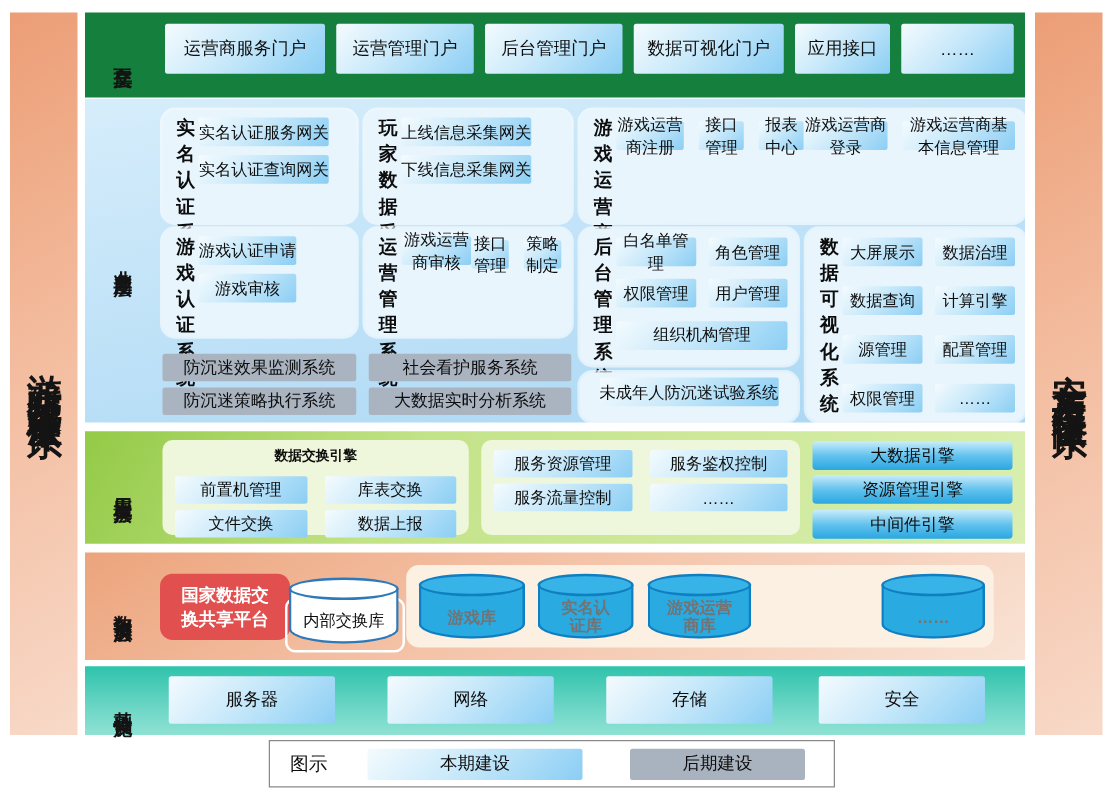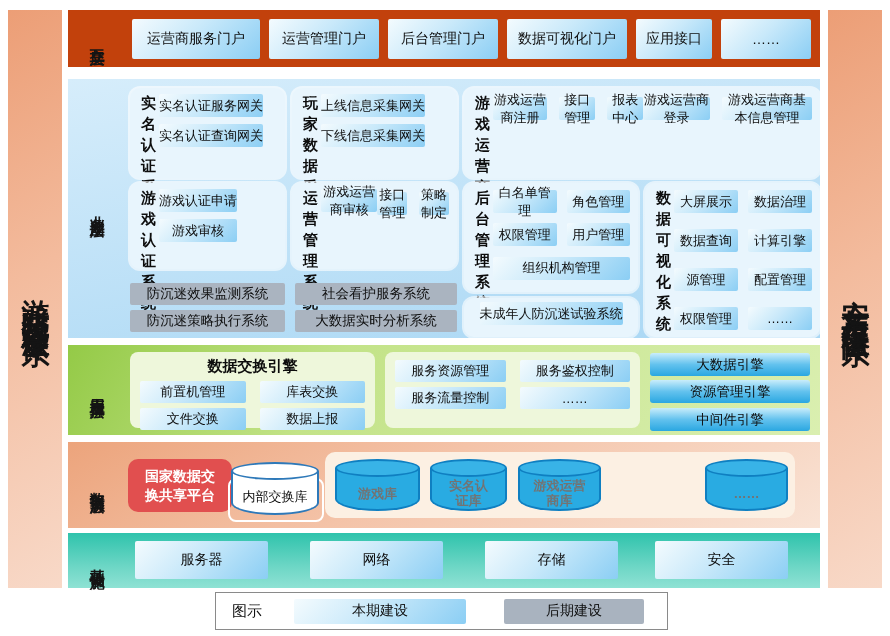--- a/index.html
+++ b/index.html
@@ -9,21 +9,21 @@
 
   
   .pillar { position:absolute; top:10px; width:54px; height:578px;
             background:linear-gradient(150deg,#ec9e76 0%,#f3bb9d 45%,#f8d9c8 100%);
             display:flex; align-items:center; justify-content:center; }
   .pillar .vtext { writing-mode:vertical-rl; text-orientation:upright; font-size:28px;
                    font-weight:bold; color:#141414; letter-spacing:5px; line-height:1; }
 
   
   .layer { position:absolute; left:68px; width:752px; }
-  .l-interact { top:10px; height:57px; background:#c2410c; }
+  .l-interact { top:10px; height:68px; background:#15803d; }
   .l-biz      { top:79px; height:259px; background:linear-gradient(170deg,#d6edfb 0%,#a9d7f4 100%); }
   .l-support  { top:345px; height:90px; background:linear-gradient(120deg,#94ca47 0%,#c3e388 35%,#daefb0 100%); }
   .l-data     { top:442px; height:86px; background:linear-gradient(150deg,#eca47c 0%,#f4c3a8 45%,#f9e3d5 100%); }
   .l-infra    { top:533px; height:55px; background:linear-gradient(180deg,#2fc3ac 0%,#6cd6c5 60%,#8fe2d4 100%); }
 
   .layer-label { position:absolute; left:0; top:0; bottom:0; width:58px;
                  display:flex; align-items:center; justify-content:center; }
   .vlabel { writing-mode:vertical-rl; text-orientation:upright; font-weight:bold;
             color:#141414; font-size:15px; letter-spacing:2px; line-height:1.1; }
 
@@ -44,21 +44,21 @@
   .grid2 { display:grid; grid-template-columns:1fr 1fr; gap:5px 10px; margin-top:3px; }
   .span2 { grid-column:1 / 3; }
   .hrow { display:flex; gap:12px; margin-top:5px; }
 
   .graybig { position:absolute; background:#aab4c0; color:#0d0d0d; display:flex;
              align-items:center; justify-content:center; font-size:13.5px; border-radius:2px; }
 
   
   .greenbox { position:absolute; background:#eef7db; border-radius:8px;
               padding:3px 10px 8px; display:flex; flex-direction:column; }
-  .greenbox .g-title { font-size:15px; font-weight:bold; text-align:center; line-height:21px; }
+  .greenbox .g-title { font-size:11px; font-weight:bold; text-align:center; line-height:21px; }
   .greenbox .hrow { margin-top:5px; gap:14px; }
   .greenbox .chip { height:22px; flex:1; }
   .engine { position:absolute; width:160px; height:23px; border-radius:3px;
             background:linear-gradient(180deg,#c9edfb 0%,#63c2ee 50%,#2aa7e1 100%);
             display:flex; align-items:center; justify-content:center; font-size:13.5px; }
 
   
   .redbox { position:absolute; background:#e14f4f; border-radius:10px; color:#fff;
             font-weight:bold; font-size:14px; display:flex; align-items:center;
             justify-content:center; text-align:center; white-space:pre-line; line-height:19px; }

